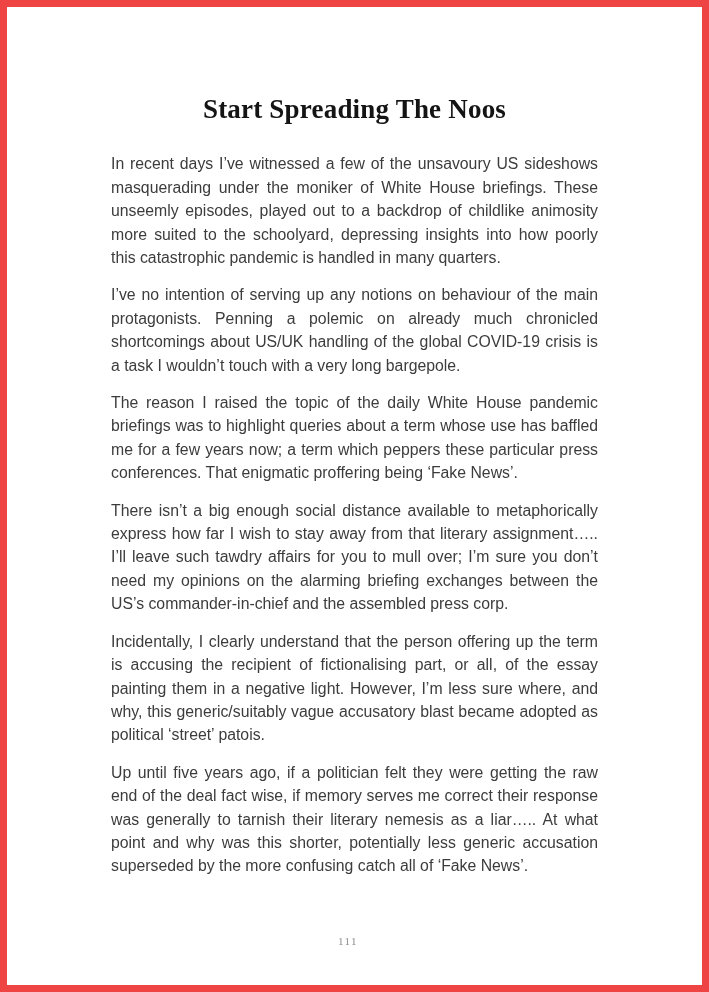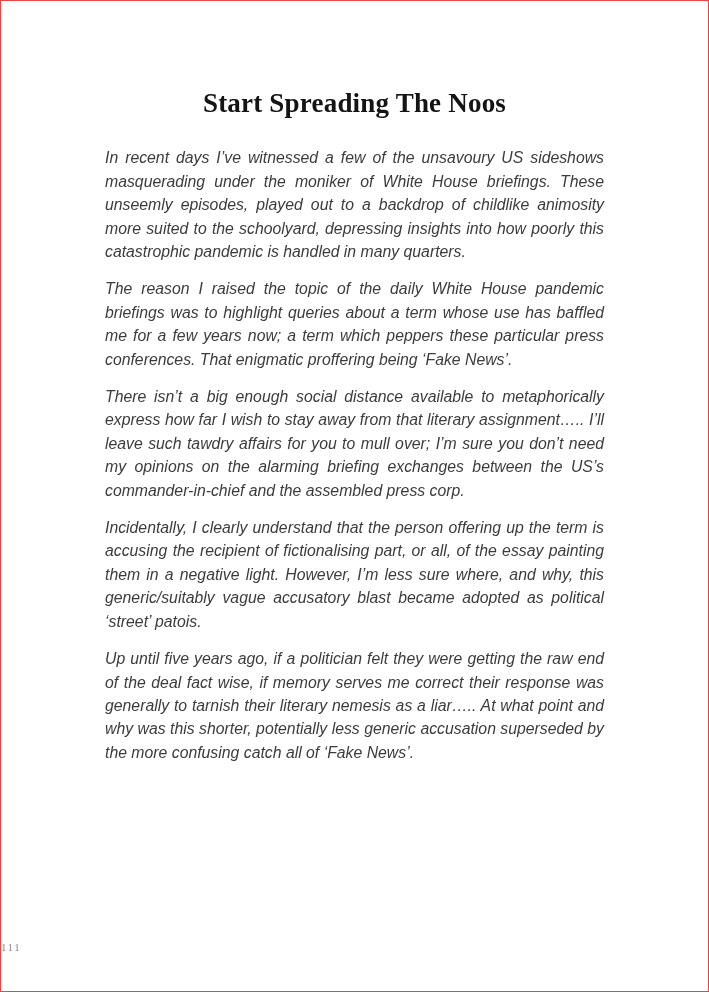--- a/index.html
+++ b/index.html
@@ -6,21 +6,21 @@
     margin: 0;
     padding: 0;
     background: #ffffff;
   }
   .page {
     position: relative;
     width: 709px;
     height: 992px;
     box-sizing: border-box;
     background: #ffffff;
-    border: 1px solid #ef4444;
+    border: 7px solid #ef4444;
     padding: 58px 104px 0 104px;
     font-family: "Liberation Sans", sans-serif;
     color: #3c3c3c;
     overflow: hidden;
   }
   .title {
     font-family: "Liberation Serif", serif;
     font-weight: 700;
     font-size: 27px;
     line-height: 1.2;
@@ -28,44 +28,45 @@
     color: #141414;
     margin: 28px 0 27px 0;
     letter-spacing: 0.2px;
   }
   .article-body p {
     font-size: 15.8px;
     line-height: 23.4px;
     text-align: justify;
     text-justify: inter-word;
     margin: 0 0 14px 0;
-    font-style: italic;
   }
   .article-body p:last-child {
     margin-bottom: 16px;
   }
   .page-number {
     position: absolute;
     left: 0;
     right: 13px;
     bottom: 38px;
+    text-align: center;
     font-family: "Liberation Serif", serif;
     font-size: 11px;
     color: #8d8d8d;
     letter-spacing: 1.5px;
   }
 </style>
 </head>
 <body>
 
 <div class="page">
   <h1 class="title">Start Spreading The Noos</h1>
 
   <div class="article-body">
       <p>In recent days I’ve witnessed a few of the unsavoury US sideshows masquerading under the moniker of White House briefings. These unseemly episodes, played out to a backdrop of childlike animosity more suited to the schoolyard, depressing insights into how poorly this catastrophic pandemic is handled in many quarters.</p>
+      <p>I’ve no intention of serving up any notions on behaviour of the main protagonists. Penning a polemic on already much chronicled shortcomings about US/UK handling of the global COVID-19 crisis is a task I wouldn’t touch with a very long bargepole.</p>
       <p>The reason I raised the topic of the daily White House pandemic briefings was to highlight queries about a term whose use has baffled me for a few years now; a term which peppers these particular press conferences. That enigmatic proffering being ‘Fake News’.</p>
       <p>There isn’t a big enough social distance available to metaphorically express how far I wish to stay away from that literary assignment….. I’ll leave such tawdry affairs for you to mull over; I’m sure you don’t need my opinions on the alarming briefing exchanges between the US’s commander-in-chief and the assembled press corp.</p>
       <p>Incidentally, I clearly understand that the person offering up the term is accusing the recipient of fictionalising part, or all, of the essay painting them in a negative light. However, I’m less sure where, and why, this generic/suitably vague accusatory blast became adopted as political ‘street’ patois.</p>
       <p>Up until five years ago, if a politician felt they were getting the raw end of the deal fact wise, if memory serves me correct their response was generally to tarnish their literary nemesis as a liar….. At what point and why was this shorter, potentially less generic accusation superseded by the more confusing catch all of ‘Fake News’.</p>
     </div>
 
   <div class="page-number">111</div>
 </div>
 
 </body></html>

